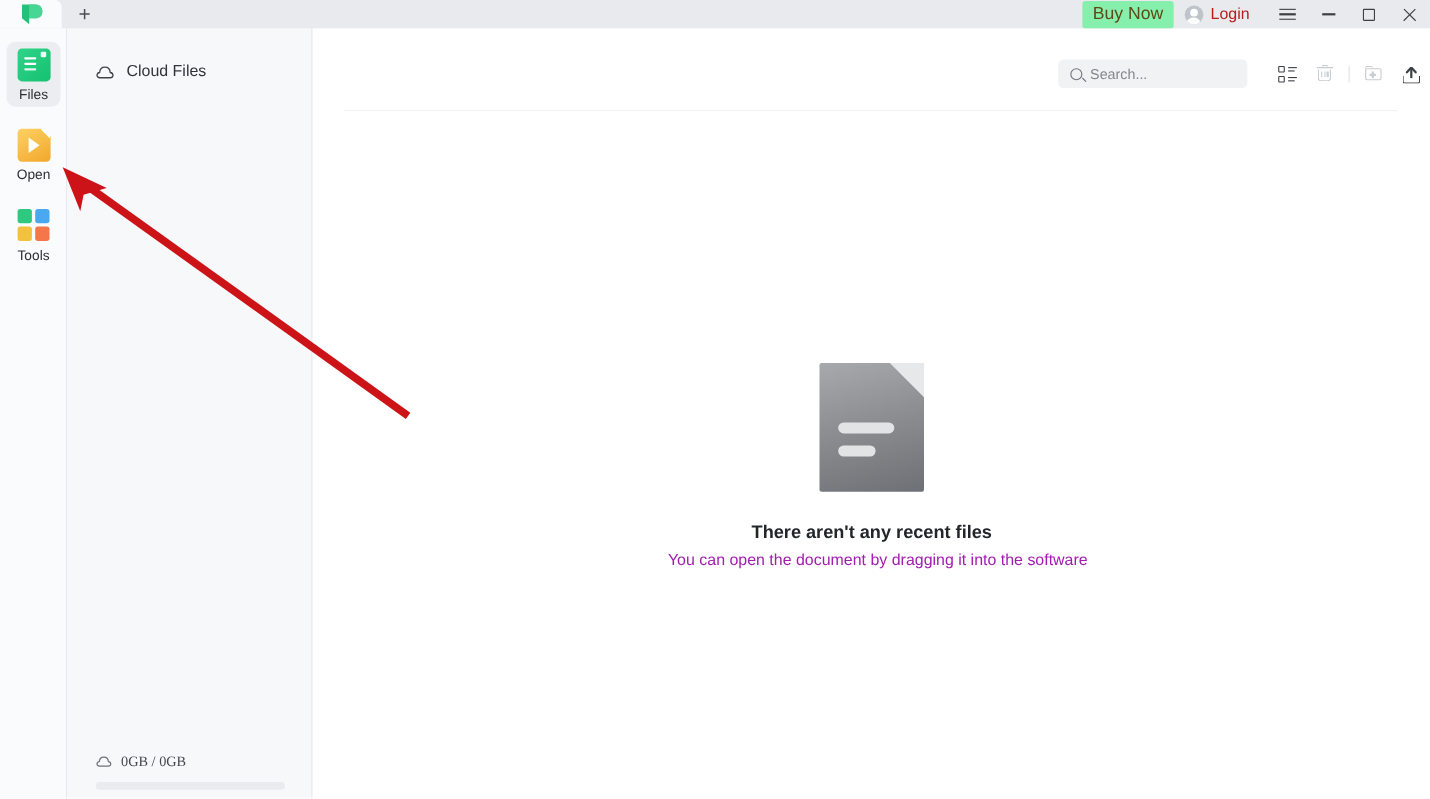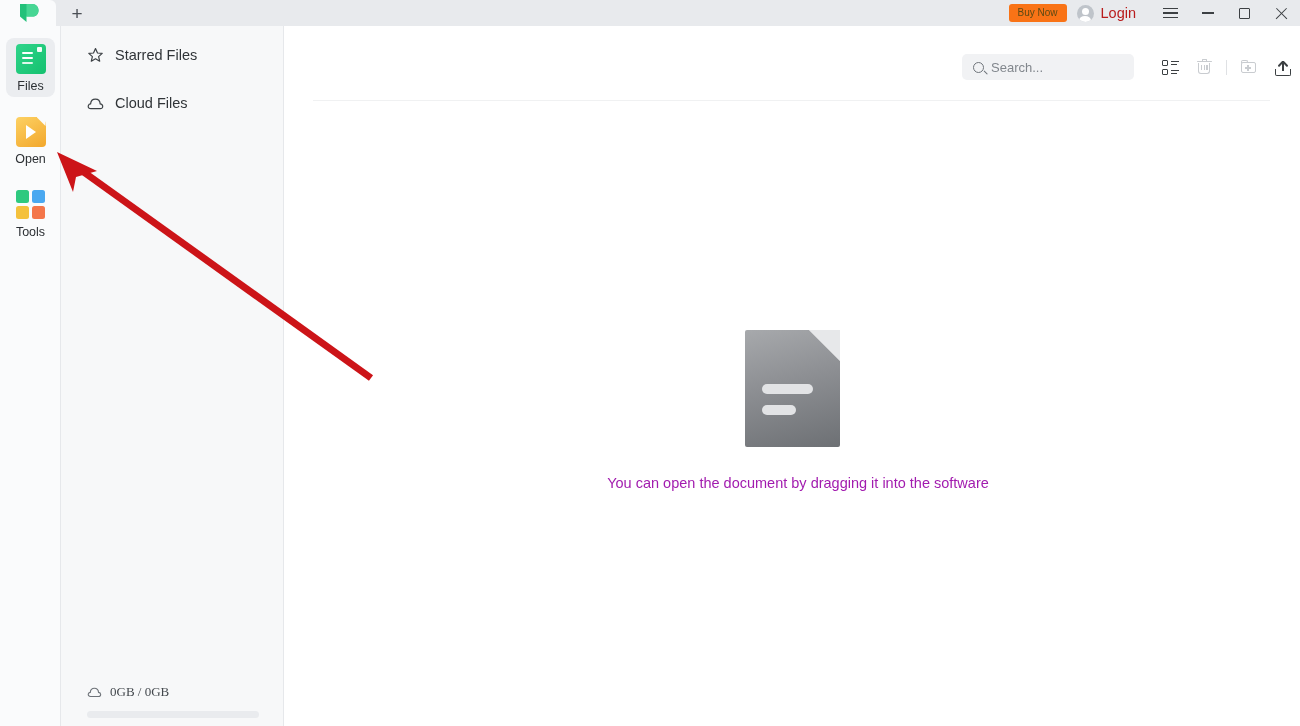--- a/index.html
+++ b/index.html
@@ -22,21 +22,21 @@
     display:flex; align-items:center; justify-content:center;
     border-top-left-radius:0; border-top-right-radius:6px;
   }
   .logo-p { width:22px; height:20px; position:relative; }
   .tab-new {
     width: 42px; height:26px; display:flex; align-items:center; justify-content:center;
     color:#4a4f55; font-size:19px; line-height:1; font-weight:300;
   }
   .tb-spacer { flex:1 1 auto; height:26px; }
   .buynow {
-    background:#f97316; color:#5d4a14; font-size:10px;
+    background:#86efac; color:#5d4a14; font-size:16px;
     padding:3px 9px 4px; border-radius:3px; margin-right:10px;
     white-space:nowrap;
   }
   .login { display:flex; align-items:center; gap:7px; color:#b91c1c; font-size:14.5px; margin-right:16px; }
   .avatar {
     width:17px; height:17px; border-radius:50%;
     background:#bfc4ca; position:relative; overflow:hidden;
   }
   .avatar::before {
     content:""; position:absolute; left:5px; top:3px; width:7px; height:7px;
@@ -260,28 +260,20 @@
           <span style="background:#f4764a"></span>
       </span>
       <span class="rail-lb">Tools</span>
     </div>
   </div>
 
   <div class="navpanel">
 
     <div class="nav-gap"></div>
 
-    <div class="nav-item">
-      <span class="nav-ic">
-        <svg width="17" height="17" viewBox="0 0 17 17">
-          <path d="M8.5 1.6 L10.5 6 L15.2 6.4 L11.6 9.6 L12.7 14.2 L8.5 11.8 L4.3 14.2 L5.4 9.6 L1.8 6.4 L6.5 6 Z" fill="none" stroke="#3d4246" stroke-width="1.2" stroke-linejoin="round"></path>
-        </svg>
-      </span>
-      <span>Starred Files</span>
-    </div>
     <div class="nav-gap"></div>
 
     <div class="nav-item">
       <span class="nav-ic">
         <svg width="17" height="17" viewBox="0 0 17 14">
           <path d="M4 12.2 C1.9 12.2 0.8 10.8 1.3 9.2 C1.7 7.9 3 7.4 3.6 7.4 C3.8 4.4 5.9 2.6 8.4 2.6 C11 2.6 13 4.5 13.2 7.4 C14.2 7.5 15.6 8.2 15.7 9.9 C15.8 11.4 14.6 12.2 13.2 12.2 Z" fill="none" stroke="#3d4246" stroke-width="1.2" stroke-linejoin="round"></path>
         </svg>
       </span>
       <span>Cloud Files</span>
     </div>
@@ -353,20 +345,21 @@
 
     <div class="divider-h"></div>
 
     <div class="empty">
       <div class="doc-ic">
         <span class="fold"></span>
           <span class="fold2"></span>
         <span class="l1"></span>
           <span class="l2"></span>
       </div>
+      <div class="empty-title">There aren't any recent files</div>
       <div class="empty-sub">You can open the document by dragging it into the software</div>
     </div>
   </div>
 
   <svg class="anno" viewBox="0 0 1300 726">
     <line x1="371" y1="378" x2="78" y2="168" stroke="#cc1418" stroke-width="7" stroke-linecap="butt"></line>
     <path d="M57 152 L97 171 L76 177 L73 192 Z" fill="#cc1418"></path>
   </svg>
 
 </div>

